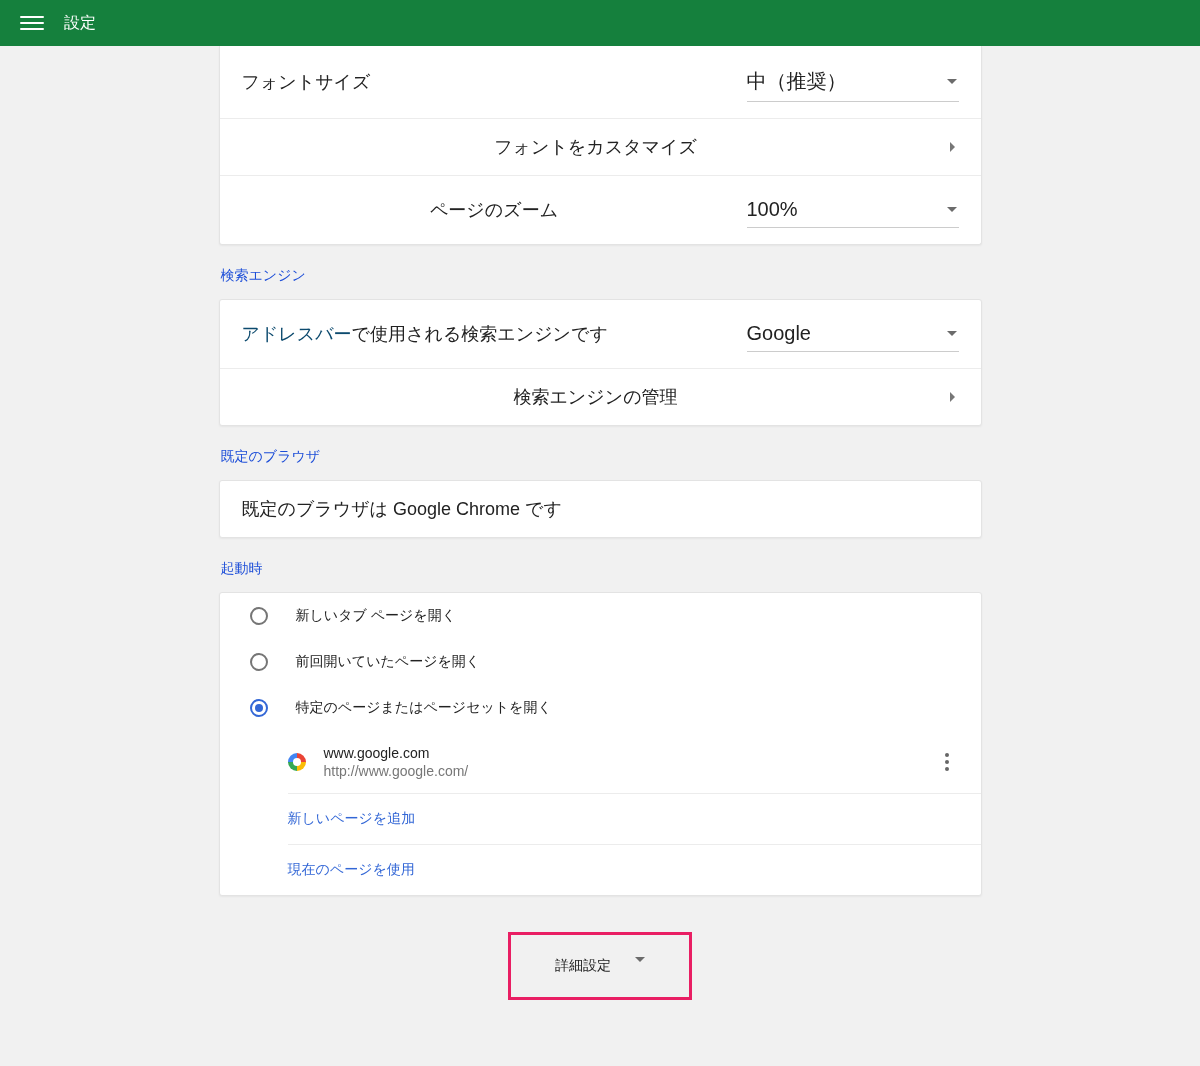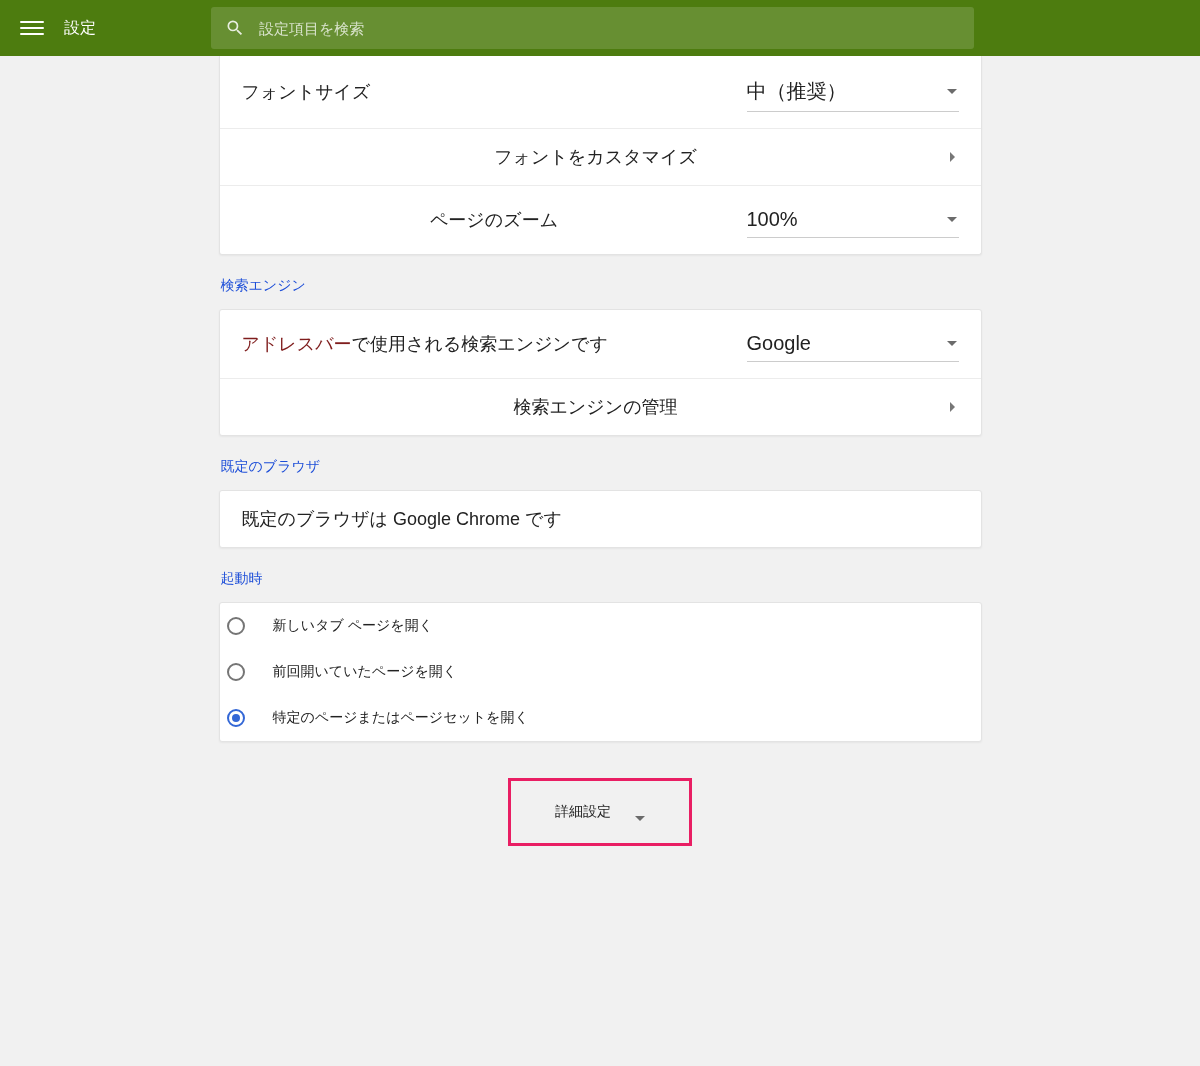--- a/index.html
+++ b/index.html
@@ -4,25 +4,25 @@
   <style>
     * { margin: 0; padding: 0; box-sizing: border-box; }
     body {
       font-family: "Hiragino Sans", "Hiragino Kaku Gothic ProN", Meiryo, sans-serif;
       background: #f1f1f1;
       color: #222;
       font-size: 14px;
       width: 1200px;
     }
     .header {
-      background: #4d7c0f;
+      background: #15803d;
       color: #fff;
       display: flex;
       align-items: center;
-      height: 56px;
+      height: 46px;
       padding: 0 20px;
     }
     .menu-icon { width: 24px; height: 24px; display: flex; flex-direction: column; justify-content: center; gap: 4px; cursor: pointer; }
     .menu-icon span { display: block; height: 2px; background: #fff; border-radius: 1px; }
     .header-title { margin-left: 20px; font-size: 16px; color: #fff; }
     .search-box {
       margin-left: 115px;
       background: rgba(255,255,255,0.15);
       border-radius: 3px;
       display: flex;
@@ -53,21 +53,21 @@
       margin-bottom: 16px;
     }
     .row {
       display: flex;
       align-items: center;
       padding: 16px 22px;
       min-height: 54px;
     }
     .row + .row { border-top: 1px solid #ececec; text-align: center; }
     .row-label { flex: 1; font-size: 18px; color: #222; }
-    .row-label .link { color: #7f1d1d; }
+    .row-label .link { color: #0c4a6e; }
 
     .select {
       width: 212px;
       border-bottom: 1px solid #ccc;
       display: flex;
       align-items: center;
       justify-content: space-between;
       padding: 6px 2px 6px 0;
       cursor: pointer;
       font-size: 20px;
@@ -98,21 +98,21 @@
       box-shadow: 0 1px 2px rgba(0,0,0,0.3);
     }
 
     .section-title {
       color: #1d4ed8;
       font-size: 14px;
       margin: 22px 0 14px 2px;
     }
 
     
-    .radio-row { display: flex; align-items: center; padding: 14px 7px; }
+    .radio-row { display: flex; align-items: center; padding: 14px 30px; }
     .radio {
       width: 18px; height: 18px; border: 2px solid #757575; border-radius: 50%;
       margin-right: 28px; flex-shrink: 0; position: relative;
     }
     .radio.selected { border-color: #3367d6; }
     .radio.selected::after {
       content: ""; position: absolute; top: 3px; left: 3px;
       width: 8px; height: 8px; border-radius: 50%; background: #3367d6;
     }
     .radio-label { font-size: 14px; color: #222; }
@@ -140,43 +140,37 @@
     .more-icon { display: flex; flex-direction: column; gap: 3px; padding: 6px 10px; cursor: pointer; }
     .more-icon span { width: 4px; height: 4px; background: #666; border-radius: 50%; }
 
     .link-row { padding: 16px 0; font-size: 14px; color: #3367d6; cursor: pointer; border-bottom: 1px solid #ececec; }
     .link-row:last-child { border-bottom: none; }
 
     .advanced-wrap { display: flex; justify-content: center; margin-top: 36px; }
     .advanced-btn {
       border: 3px solid #e91e63;
       padding: 22px 44px;
-      display: flex; align-items: flex-end; gap: 24px;
+      display: flex; align-items: flex-start; gap: 24px;
       background: transparent;
       cursor: pointer;
       font-size: 14px;
       color: #222;
     }
   </style>
 </head>
 <body>
 
 <div class="header">
   <div class="menu-icon">
     <span></span>
       <span></span>
       <span></span>
   </div>
   <div class="header-title">設定</div>
-  <div class="search-box">
-    <svg class="search-icon-svg" viewBox="0 0 24 24">
-        <path d="M15.5 14h-.79l-.28-.27A6.471 6.471 0 0016 9.5 6.5 6.5 0 109.5 16a6.471 6.471 0 004.23-1.57l.27.28v.79l5 4.99L20.49 19l-4.99-5zm-6 0C7.01 14 5 11.99 5 9.5S7.01 5 9.5 5 14 7.01 14 9.5 11.99 14 9.5 14z"></path>
-      </svg>
-    <input class="search-input" placeholder="設定項目を検索" style="">
-  </div>
 </div>
 
 <div class="content">
 
   <div class="card" style="border-top:none; border-top-left-radius:0; border-top-right-radius:0; margin-top:0;">
     <div class="row">
       <div class="row-label">フォントサイズ</div>
       <div class="select">
         <span>中（推奨）</span>
         <span class="dropdown-caret"></span>
@@ -227,20 +221,38 @@
     </div>
     <div class="radio-row">
       <div class="radio"></div>
       <div class="radio-label">前回開いていたページを開く</div>
     </div>
     <div class="radio-row">
       <div class="radio selected"></div>
       <div class="radio-label">特定のページまたはページセットを開く</div>
     </div>
 
+    <div class="subsection">
+      <div class="subrow">
+        <div class="page-entry">
+          <div class="site-icon"></div>
+          <div class="page-info">
+            <div class="page-title">www.google.com</div>
+            <div class="page-url">http://www.google.com/</div>
+          </div>
+          <div class="more-icon">
+            <span></span>
+              <span></span>
+              <span></span>
+          </div>
+        </div>
+      </div>
+      <div class="link-row">新しいページを追加</div>
+      <div class="link-row">現在のページを使用</div>
+    </div>
   </div>
 
   <div class="advanced-wrap">
     <div class="advanced-btn">
       <span>詳細設定</span>
       <span class="dropdown-caret"></span>
     </div>
   </div>
 
 </div>

